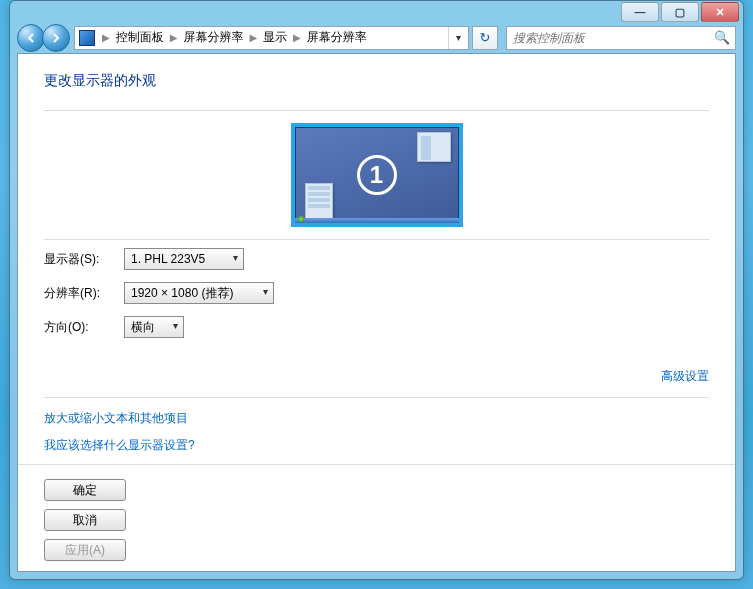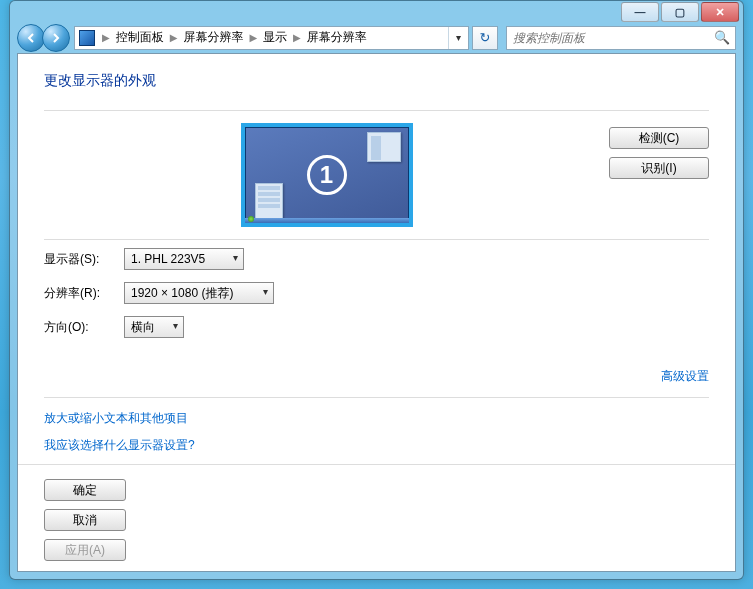--- a/index.html
+++ b/index.html
@@ -323,24 +323,20 @@
 
       <div class="preview-row">
         <div class="preview-area">
           <div class="monitor">
             <div class="win-small w1"></div>
             <div class="win-small w2"></div>
             <div class="num">1</div>
             <div class="taskbar"></div>
             <div class="orb"></div>
           </div>
-        </div>
-        <div class="side-buttons">
-          <button class="btn">检测(C)</button>
-          <button class="btn">识别(I)</button>
         </div>
       </div>
 
       <div class="form-rows">
         <div class="form-row">
           <label>显示器(S):</label>
           <div class="select" style="min-width:120px">
             <span>1. PHL 223V5</span>
           </div>
         </div>

